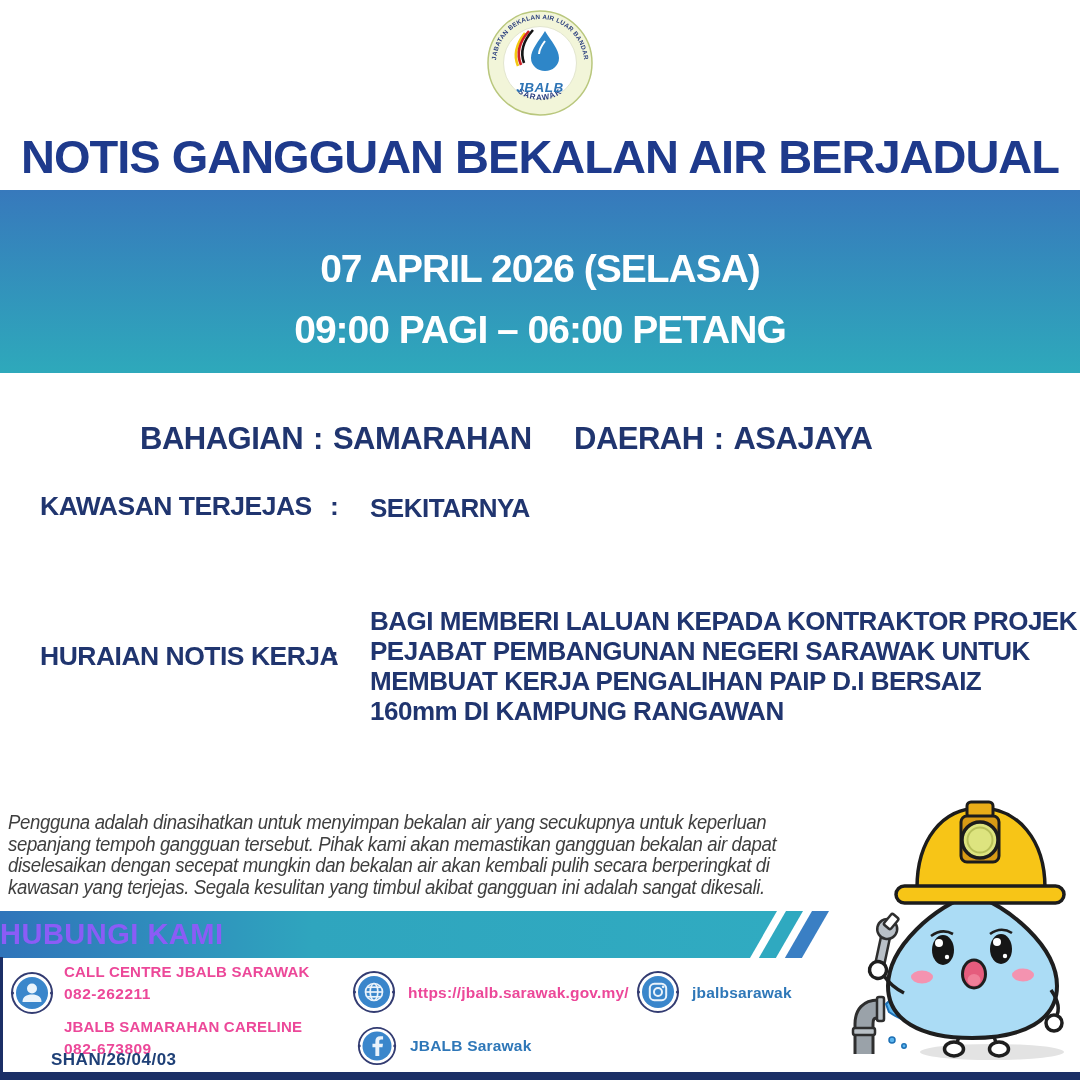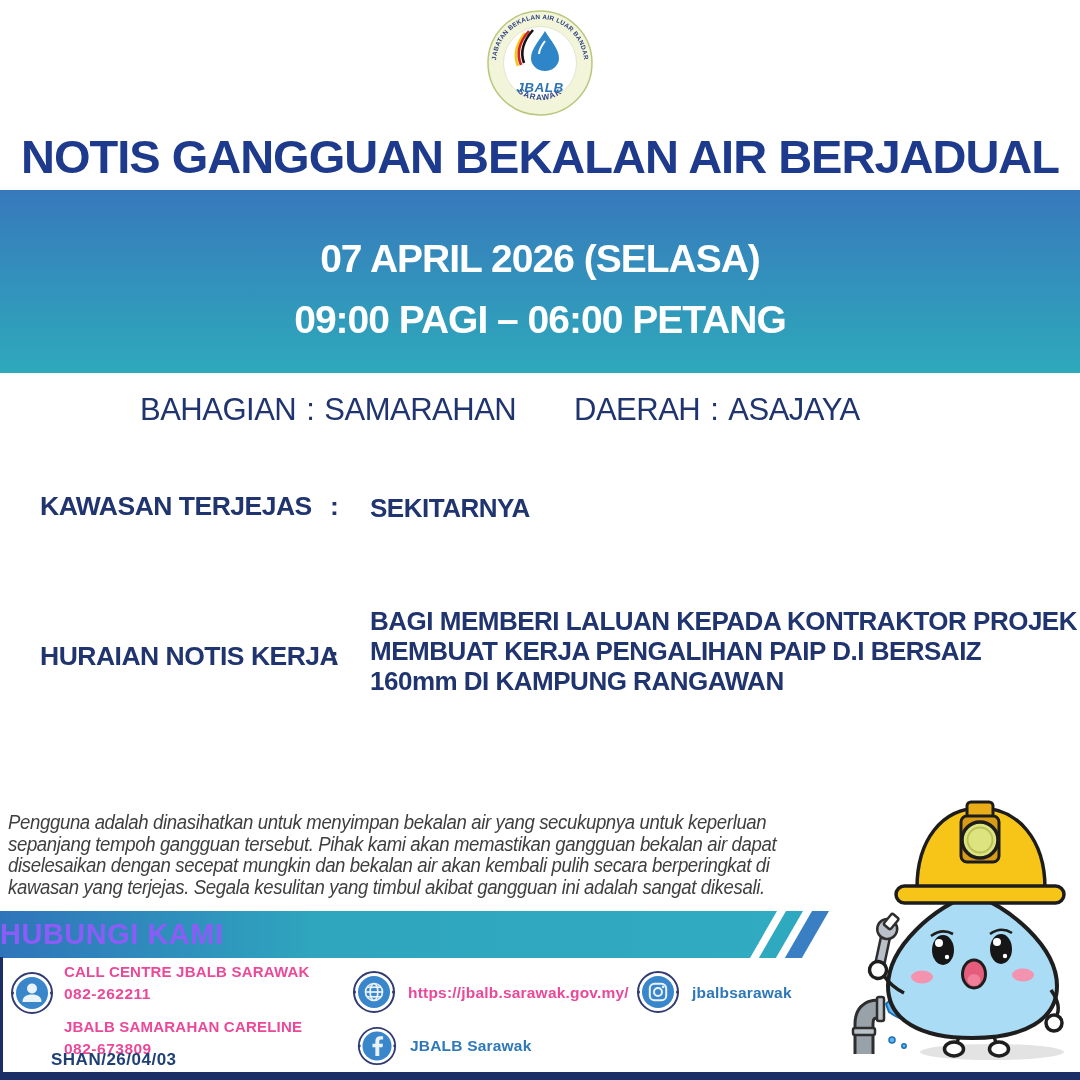--- a/index.html
+++ b/index.html
@@ -11,23 +11,23 @@
   .title{
     position:absolute;left:0;top:129px;width:1080px;text-align:center;
     font-size:47px;font-weight:700;letter-spacing:-1px;color:#1e3a8c;
   }
   .banner{
     position:absolute;left:0;top:190px;width:1080px;height:183px;
     background:linear-gradient(180deg,#3779bc 0%,#2ea9bb 100%);
     text-align:center;color:#ffffff;font-weight:700;
   }
   .banner .line{font-size:39px;letter-spacing:-1px;line-height:61px;}
-  .banner .inner{padding-top:38px;}
-  .region-row{position:absolute;top:392px;left:0;width:1080px;height:40px;
-    color:#20356f;font-weight:400;font-size:31px;letter-spacing:-0.5px;}
+  .banner .inner{padding-top:38px;margin-top:10px;}
+  .region-row{position:absolute;top:421px;left:0;width:1080px;height:40px;
+    color:#20356f;font-weight:700;font-size:31px;letter-spacing:-0.5px;}
   .region-bahagian{position:absolute;left:140px;top:0;}
   .region-daerah{position:absolute;left:574px;top:0;}
   .colon-sep{margin:0 10px;}
   .detail-label{position:absolute;left:40px;color:#20356f;font-weight:700;
     font-size:26.5px;letter-spacing:-0.5px;white-space:nowrap;}
   .detail-colon{position:absolute;left:330px;color:#20356f;font-weight:700;font-size:26.5px;}
   .detail-lines{position:absolute;left:370px;color:#20356f;font-weight:700;
     font-size:26px;letter-spacing:-0.5px;white-space:nowrap;}
   .k-lines{line-height:38px;}
   .h-lines{line-height:30px;}
@@ -112,20 +112,21 @@
   <div class="detail-label" style="top:491px">KAWASAN TERJEJAS</div>
   <div class="detail-colon" style="top:491px">:</div>
   <div class="detail-lines k-lines" style="top:489px">
     <div>SEKITARNYA</div>
   </div>
 
   <div class="detail-label" style="top:641px">HURAIAN NOTIS KERJA</div>
   <div class="detail-colon" style="top:641px">:</div>
   <div class="detail-lines h-lines" style="top:606px">
     <div>BAGI MEMBERI LALUAN KEPADA KONTRAKTOR PROJEK</div>
+    <div>PEJABAT PEMBANGUNAN NEGERI SARAWAK UNTUK</div>
     <div>MEMBUAT KERJA PENGALIHAN PAIP D.I BERSAIZ</div>
     <div>160mm DI KAMPUNG RANGAWAN</div>
   </div>
 
   <div class="disclaimer">
     <div>Pengguna adalah dinasihatkan untuk menyimpan bekalan air yang secukupnya untuk keperluan</div>
     <div>sepanjang tempoh gangguan tersebut. Pihak kami akan memastikan gangguan bekalan air dapat</div>
     <div>diselesaikan dengan secepat mungkin dan bekalan air akan kembali pulih secara berperingkat di</div>
     <div>kawasan yang terjejas. Segala kesulitan yang timbul akibat gangguan ini adalah sangat dikesali.</div>
   </div>

